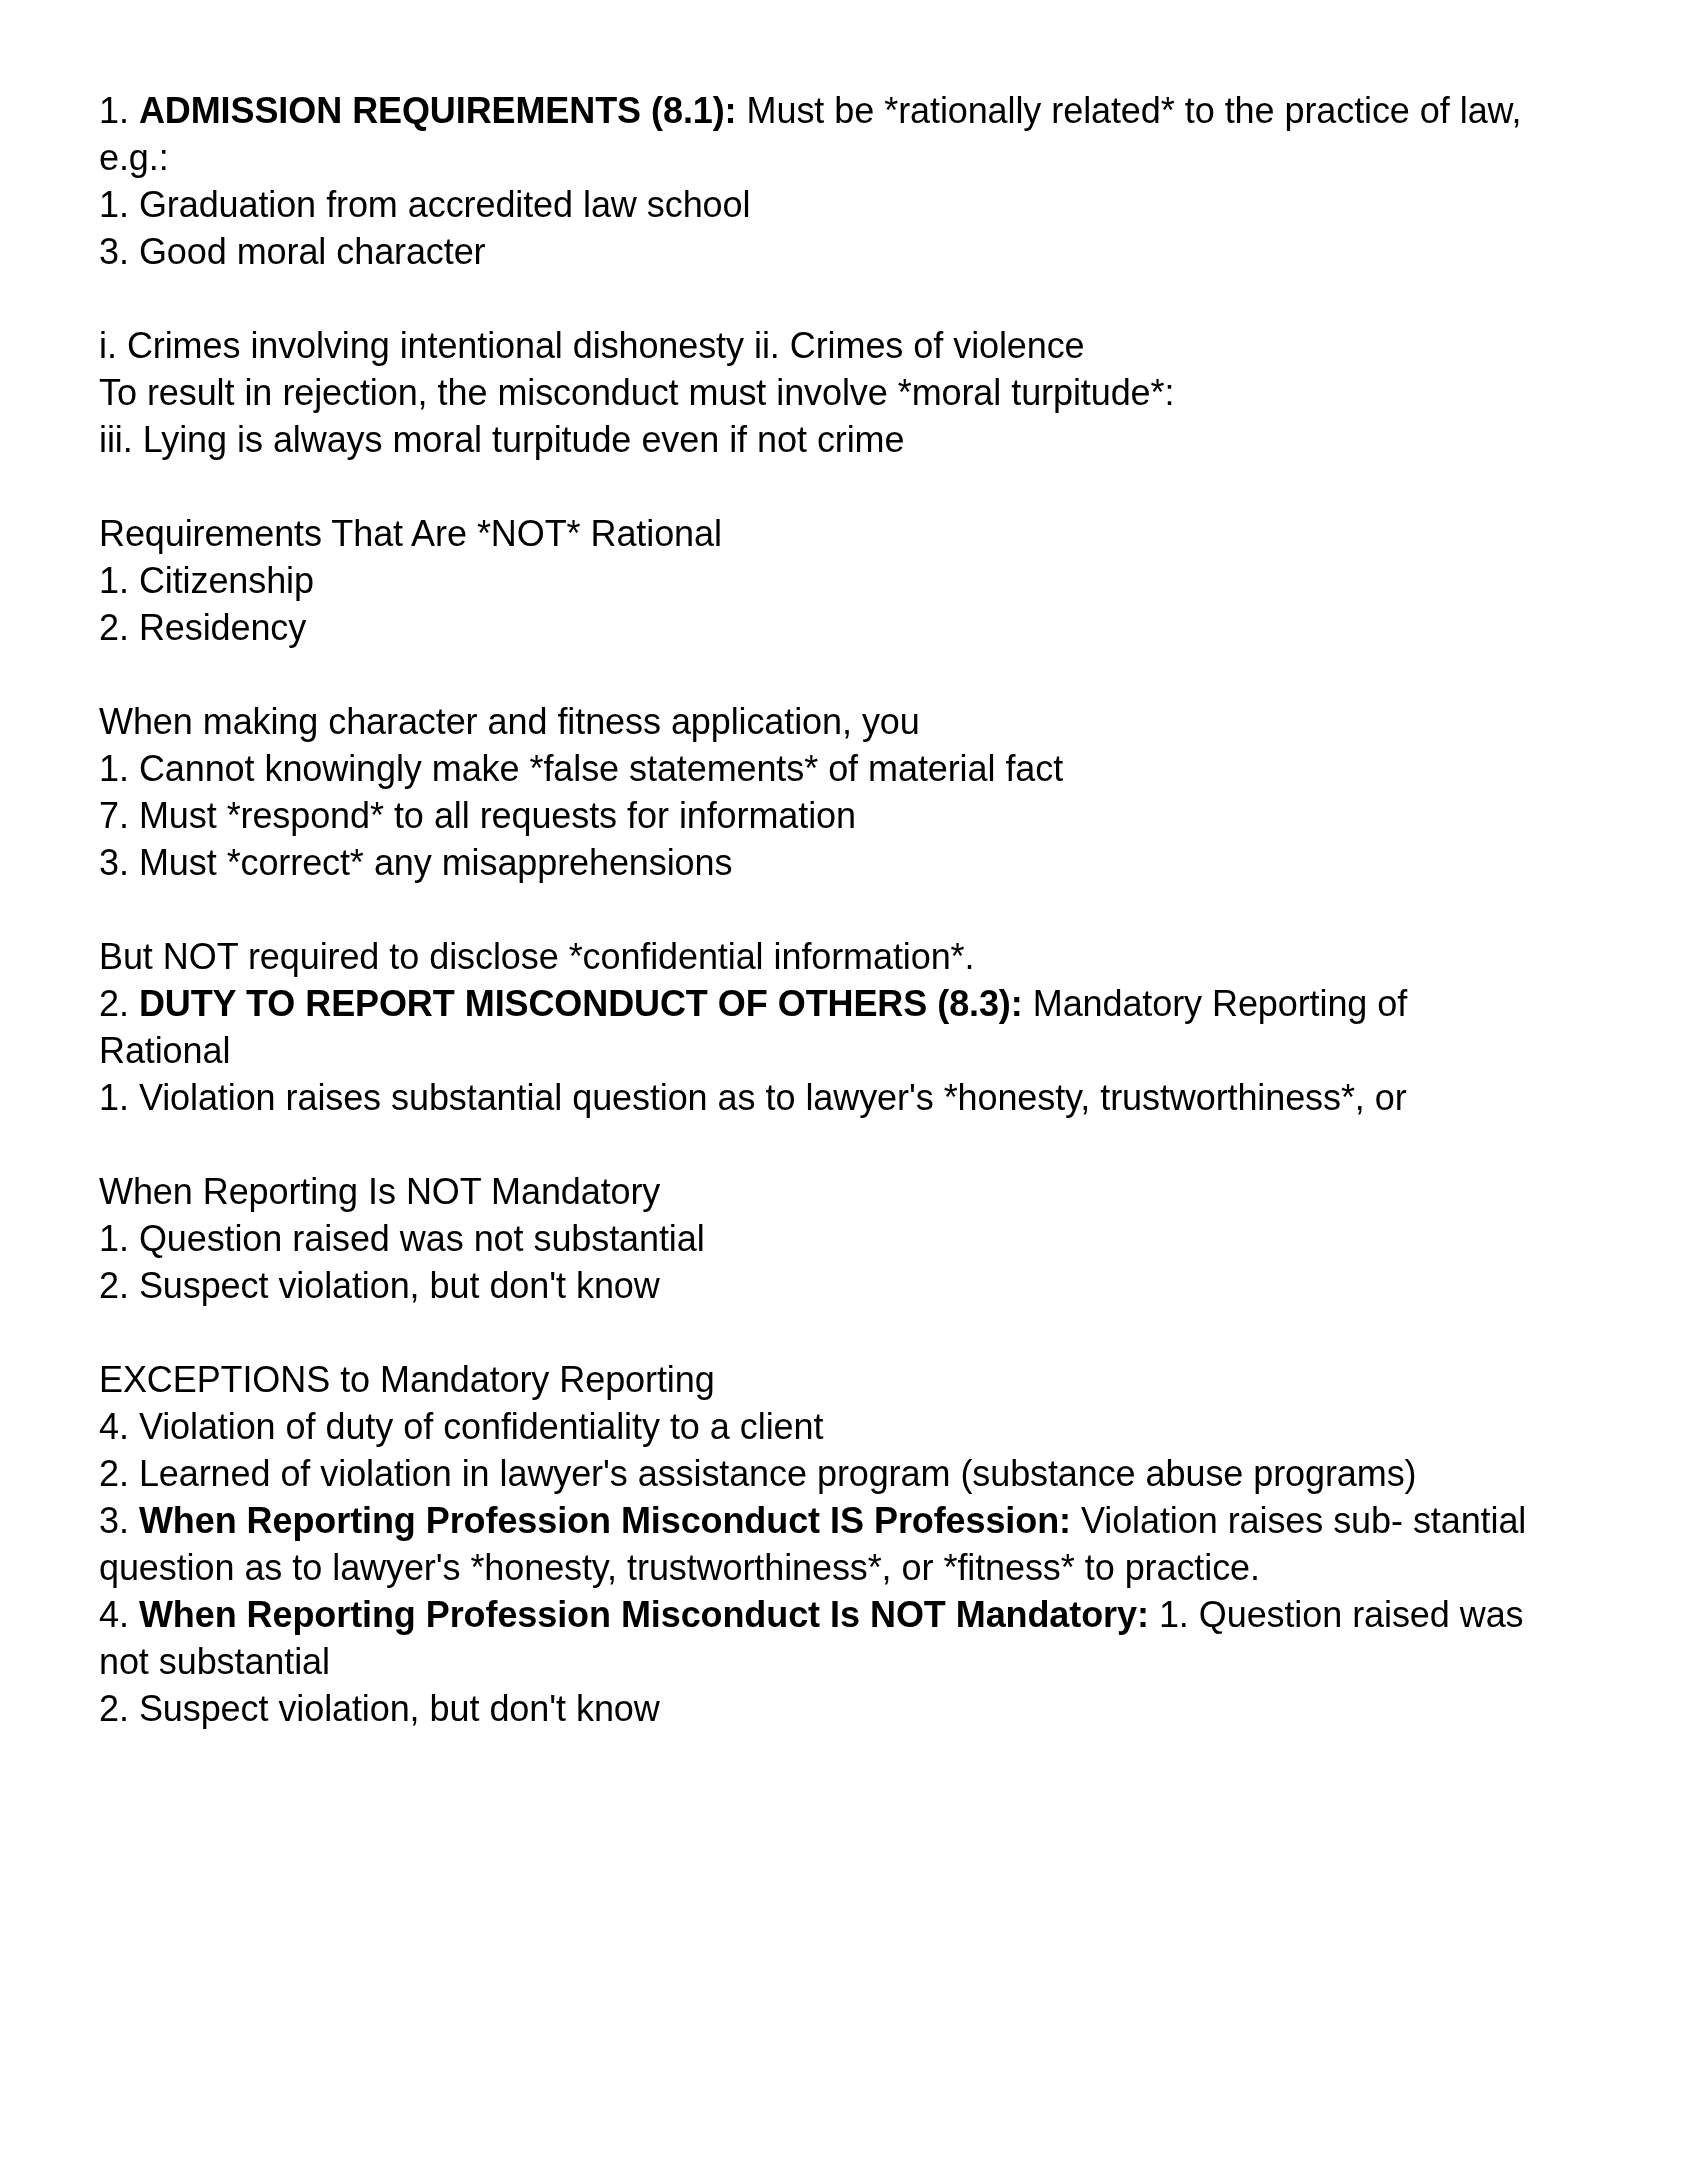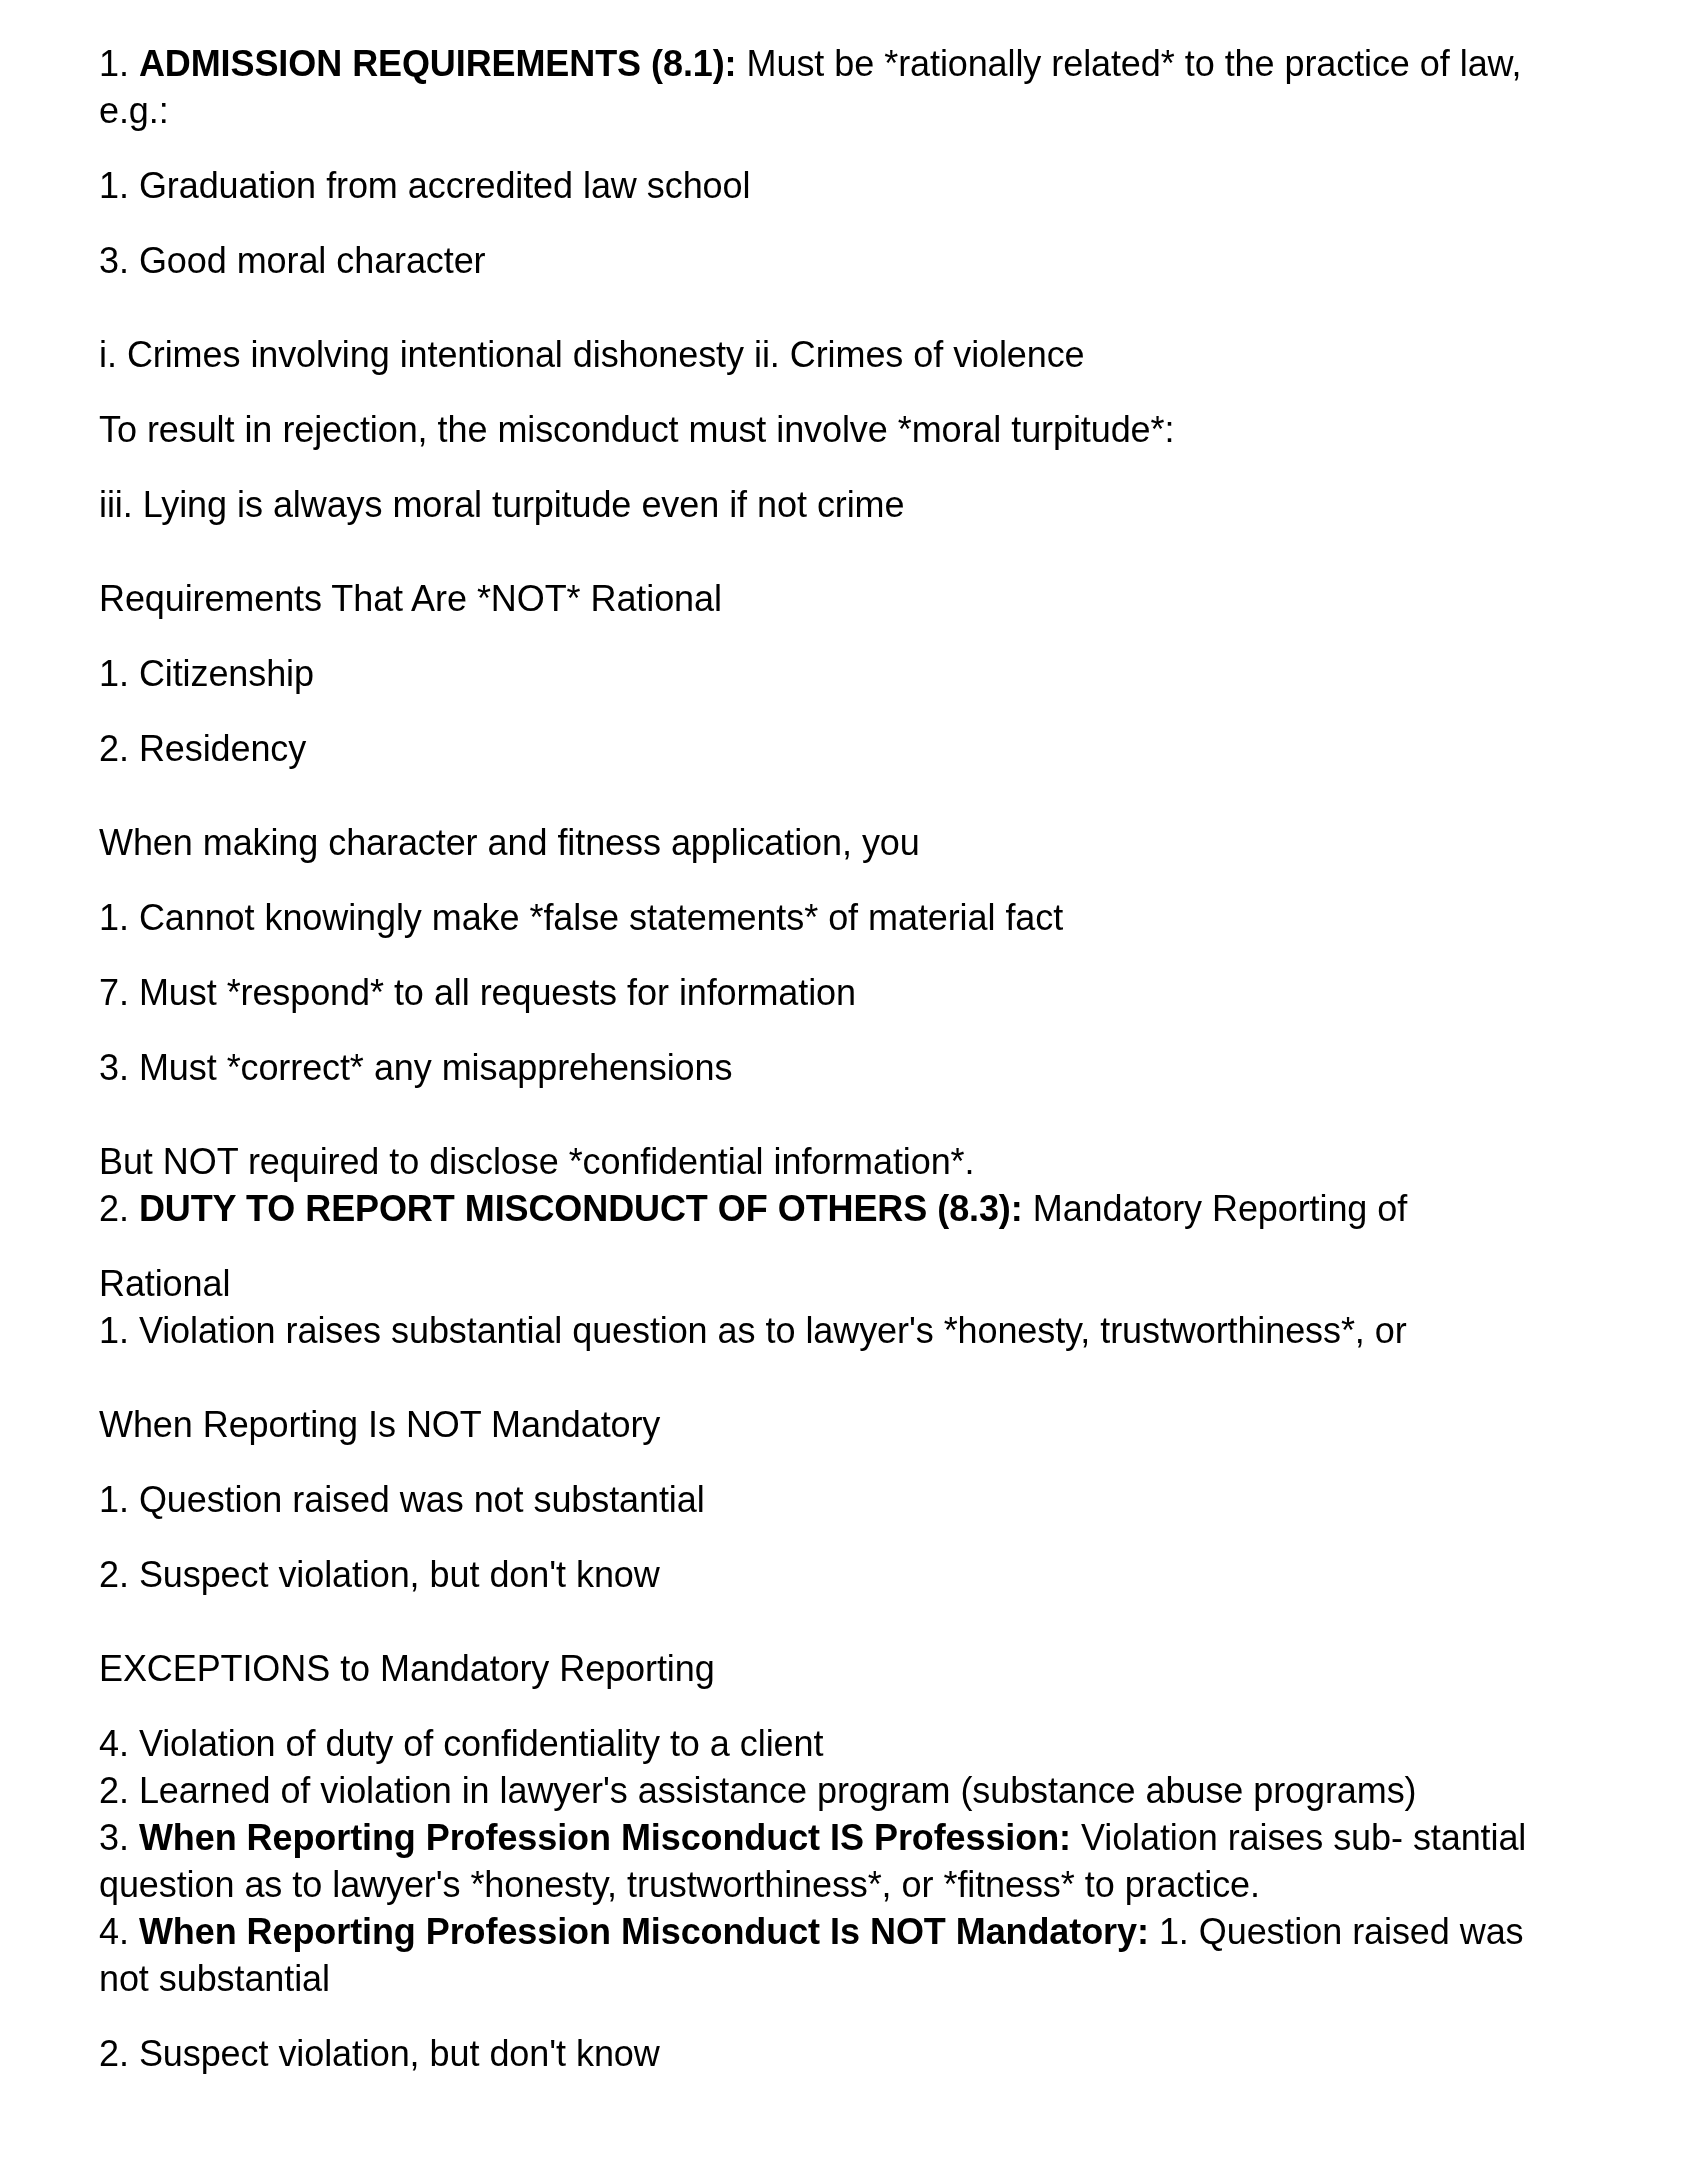--- a/index.html
+++ b/index.html
@@ -13,40 +13,39 @@
     font-family: "Liberation Sans", sans-serif;
     color: #000000;
     -webkit-font-smoothing: antialiased;
   }
   .page {
     position: relative;
     width: 1683px;
     height: 1672px;
     background: #ffffff;
     box-sizing: border-box;
-    padding: 40px 139px 0 99px;
+    padding: 87px 139px 0 99px;
   }
   .doc-body {
     font-size: 36px;
     line-height: 47px;
     letter-spacing: -0.1px;
     word-spacing: 0.2px;
     text-align: left;
   }
   .block {
     margin: 0;
     padding: 0;
   }
   .block + .block {
     margin-top: 47px; 
   }
   .line {
     display: block;
     white-space: pre-wrap;
-    margin-top: 28px;
   }
   
   .flow {
     display: block;
     white-space: normal;
   }
   b, .b {
     font-weight: bold;
   }
 </style>

